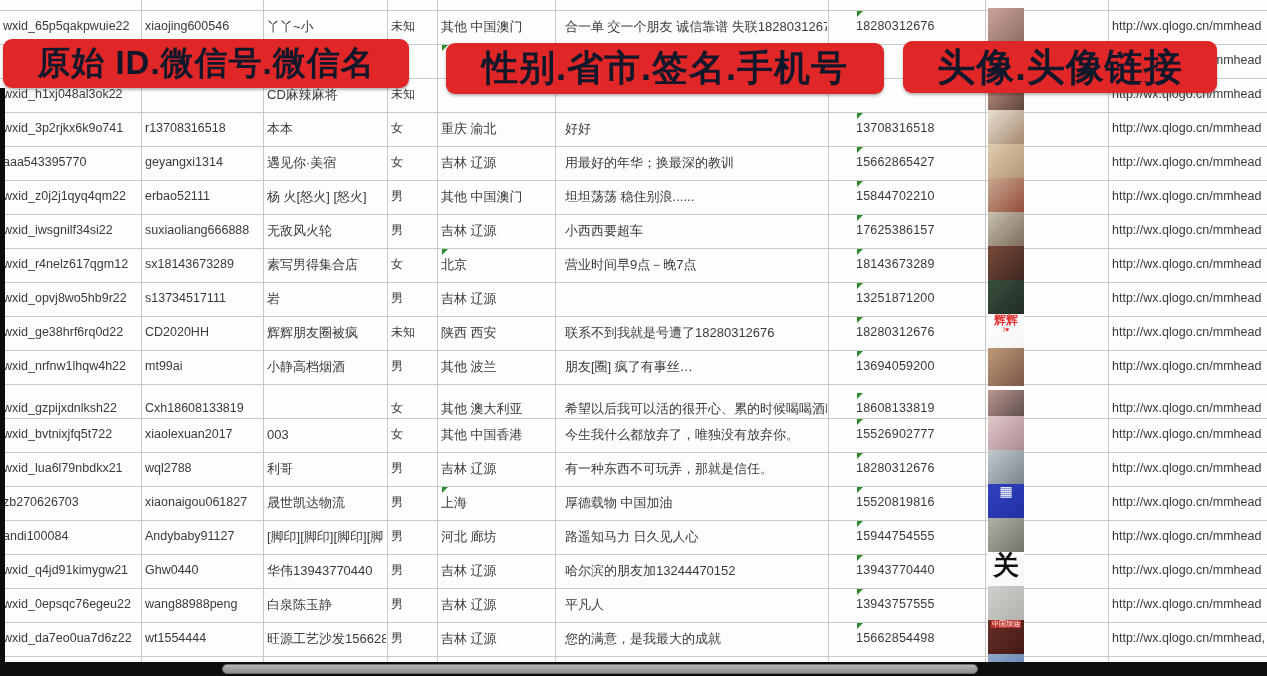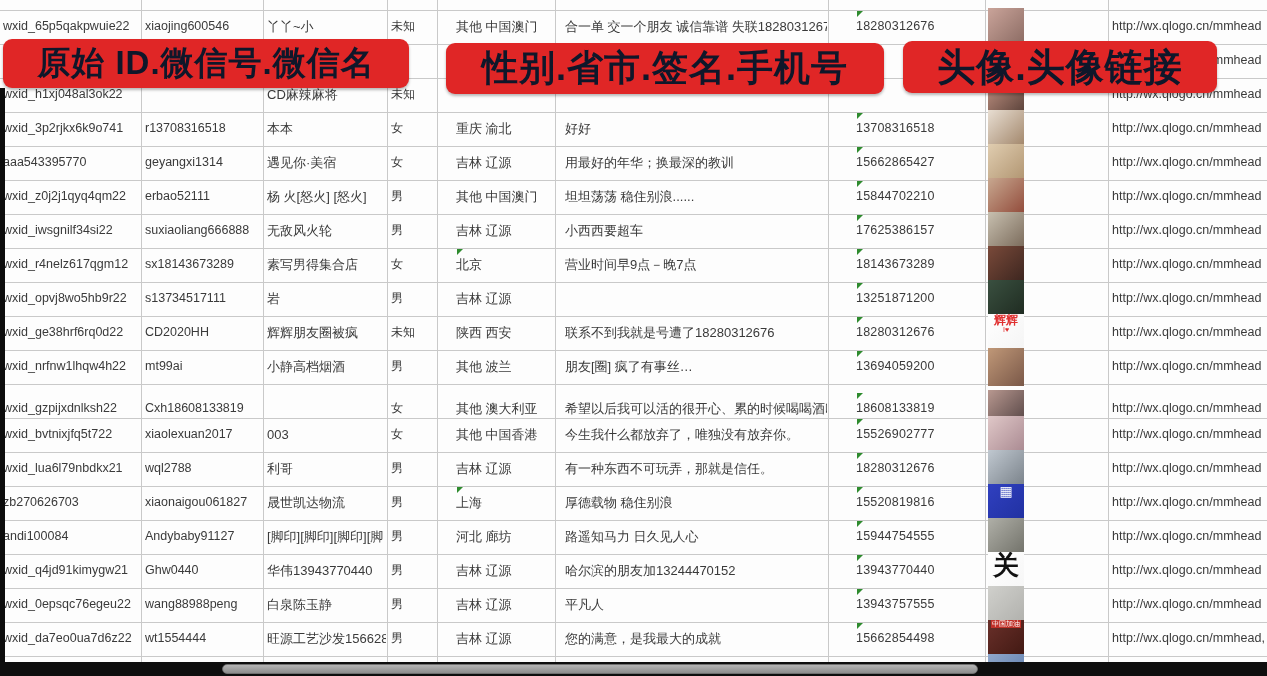--- a/index.html
+++ b/index.html
@@ -10,21 +10,21 @@
          background-image:linear-gradient(#c9c9c9 1px, transparent 1px);
          background-size:100% 34px;background-position:0 10px;}
   .vline{position:absolute;top:0;bottom:14px;width:1px;background:#c9c9c9;z-index:0;}
   .row{position:absolute;left:0;width:100%;height:34px;}
   .cell{position:absolute;top:0;height:34px;line-height:33px;font-size:12.5px;
         white-space:nowrap;overflow:hidden;}
   .c-wxid {left:3px;  width:137px;}
   .c-wid  {left:145px;width:116px;}
   .c-name {left:267px;width:119px;font-size:13px;}
   .c-gend {left:391px;width:44px; font-size:12px;}
-  .c-prov {left:441px;width:112px;font-size:13px;margin-left:15px;}
+  .c-prov {left:441px;width:112px;font-size:13px;}
   .c-sig  {left:565px;width:262px;font-size:13px;}
   .c-phone{left:856px;width:128px;letter-spacing:.2px;}
   .c-phone.pr{text-align:right;padding-right:50px;box-sizing:border-box;}
   .c-av   {left:986px;width:121px;overflow:visible;}
   .c-url  {left:1112px;width:155px;}
   .flag{position:absolute;left:1px;top:1px;width:0;height:0;
         border-top:6px solid #2e8b2e;border-right:6px solid transparent;}
   .av{position:absolute;left:2px;top:-2px;width:36px;height:38px;z-index:2;
       display:flex;flex-direction:column;align-items:center;
       overflow:hidden;}
@@ -242,21 +242,21 @@
             <div class="av" style="background: linear-gradient(135deg, rgb(192, 200, 208), rgb(120, 128, 136));"></div>
           </div>
           <div class="cell c-url">http://wx.qlogo.cn/mmhead</div>
         </div>
         <div class="row" style="top: 486px;">
           <div class="cell c-wxid">zb270626703</div>
           <div class="cell c-wid">xiaonaigou061827</div>
           <div class="cell c-name">晟世凯达物流</div>
           <div class="cell c-gend">男</div>
           <div class="cell c-prov">上海<div class="flag" style="border-top-color: rgb(46, 139, 46);"></div></div>
-          <div class="cell c-sig">厚德载物 稳住别浪</div>
+          <div class="cell c-sig">厚德载物 中国加油</div>
           <div class="cell c-phone">15520819816<div class="flag" style="border-top-color: rgb(46, 139, 46);"></div></div>
           <div class="cell c-av">
             <div class="av" style="background: linear-gradient(135deg, rgb(48, 64, 192), rgb(32, 48, 160));">
               <span class="lbl" style="color: rgb(255, 255, 255); font-size: 14px;">▦</span>
             </div>
           </div>
           <div class="cell c-url">http://wx.qlogo.cn/mmhead</div>
         </div>
         <div class="row" style="top: 520px;">
           <div class="cell c-wxid">andi100084</div>

